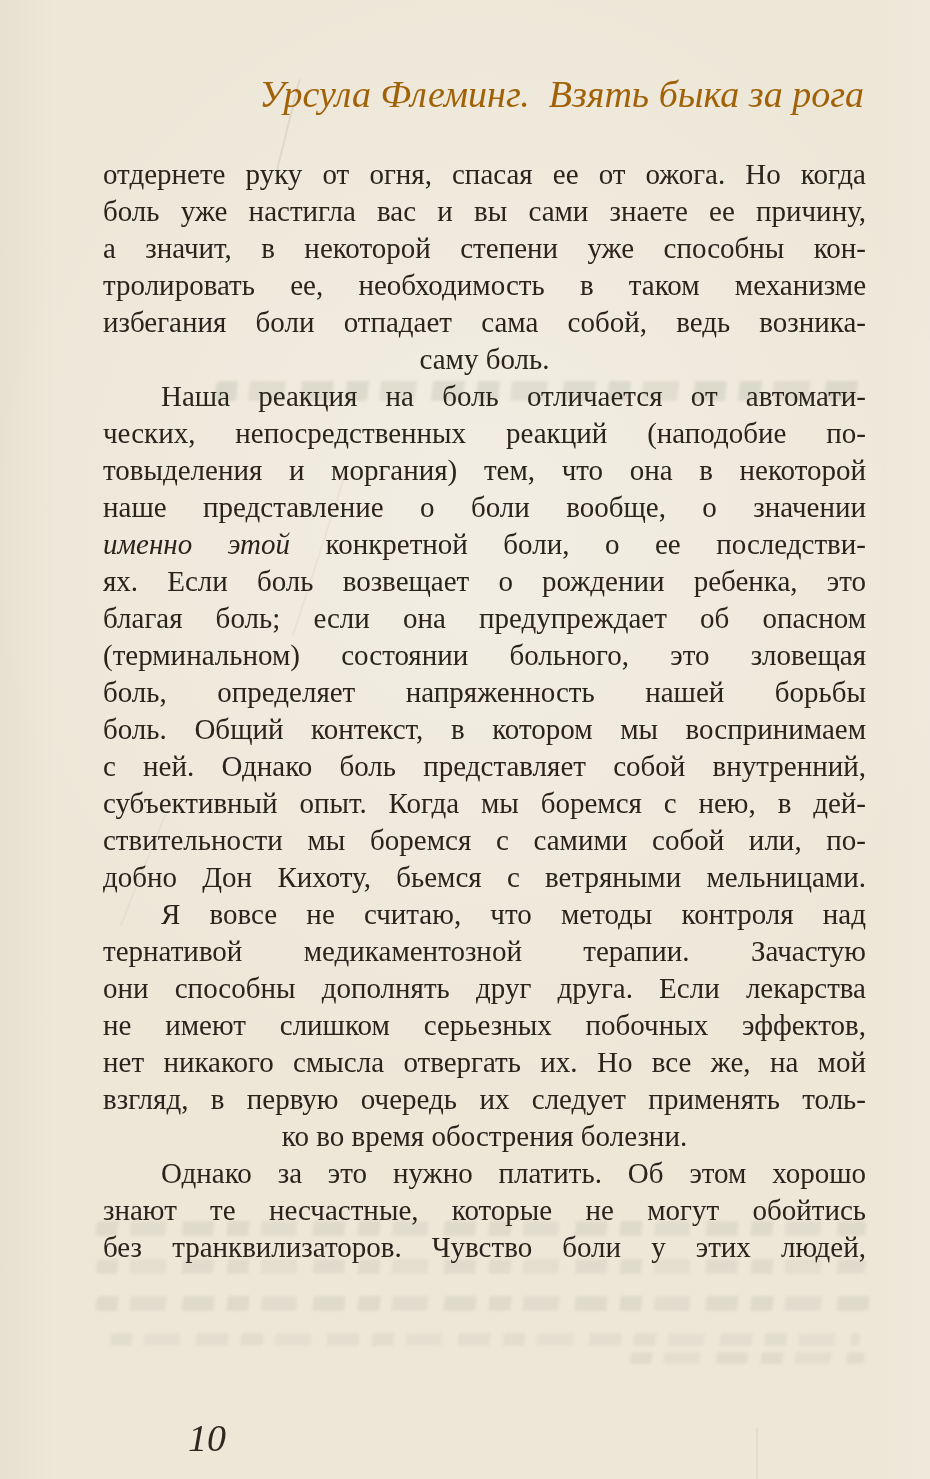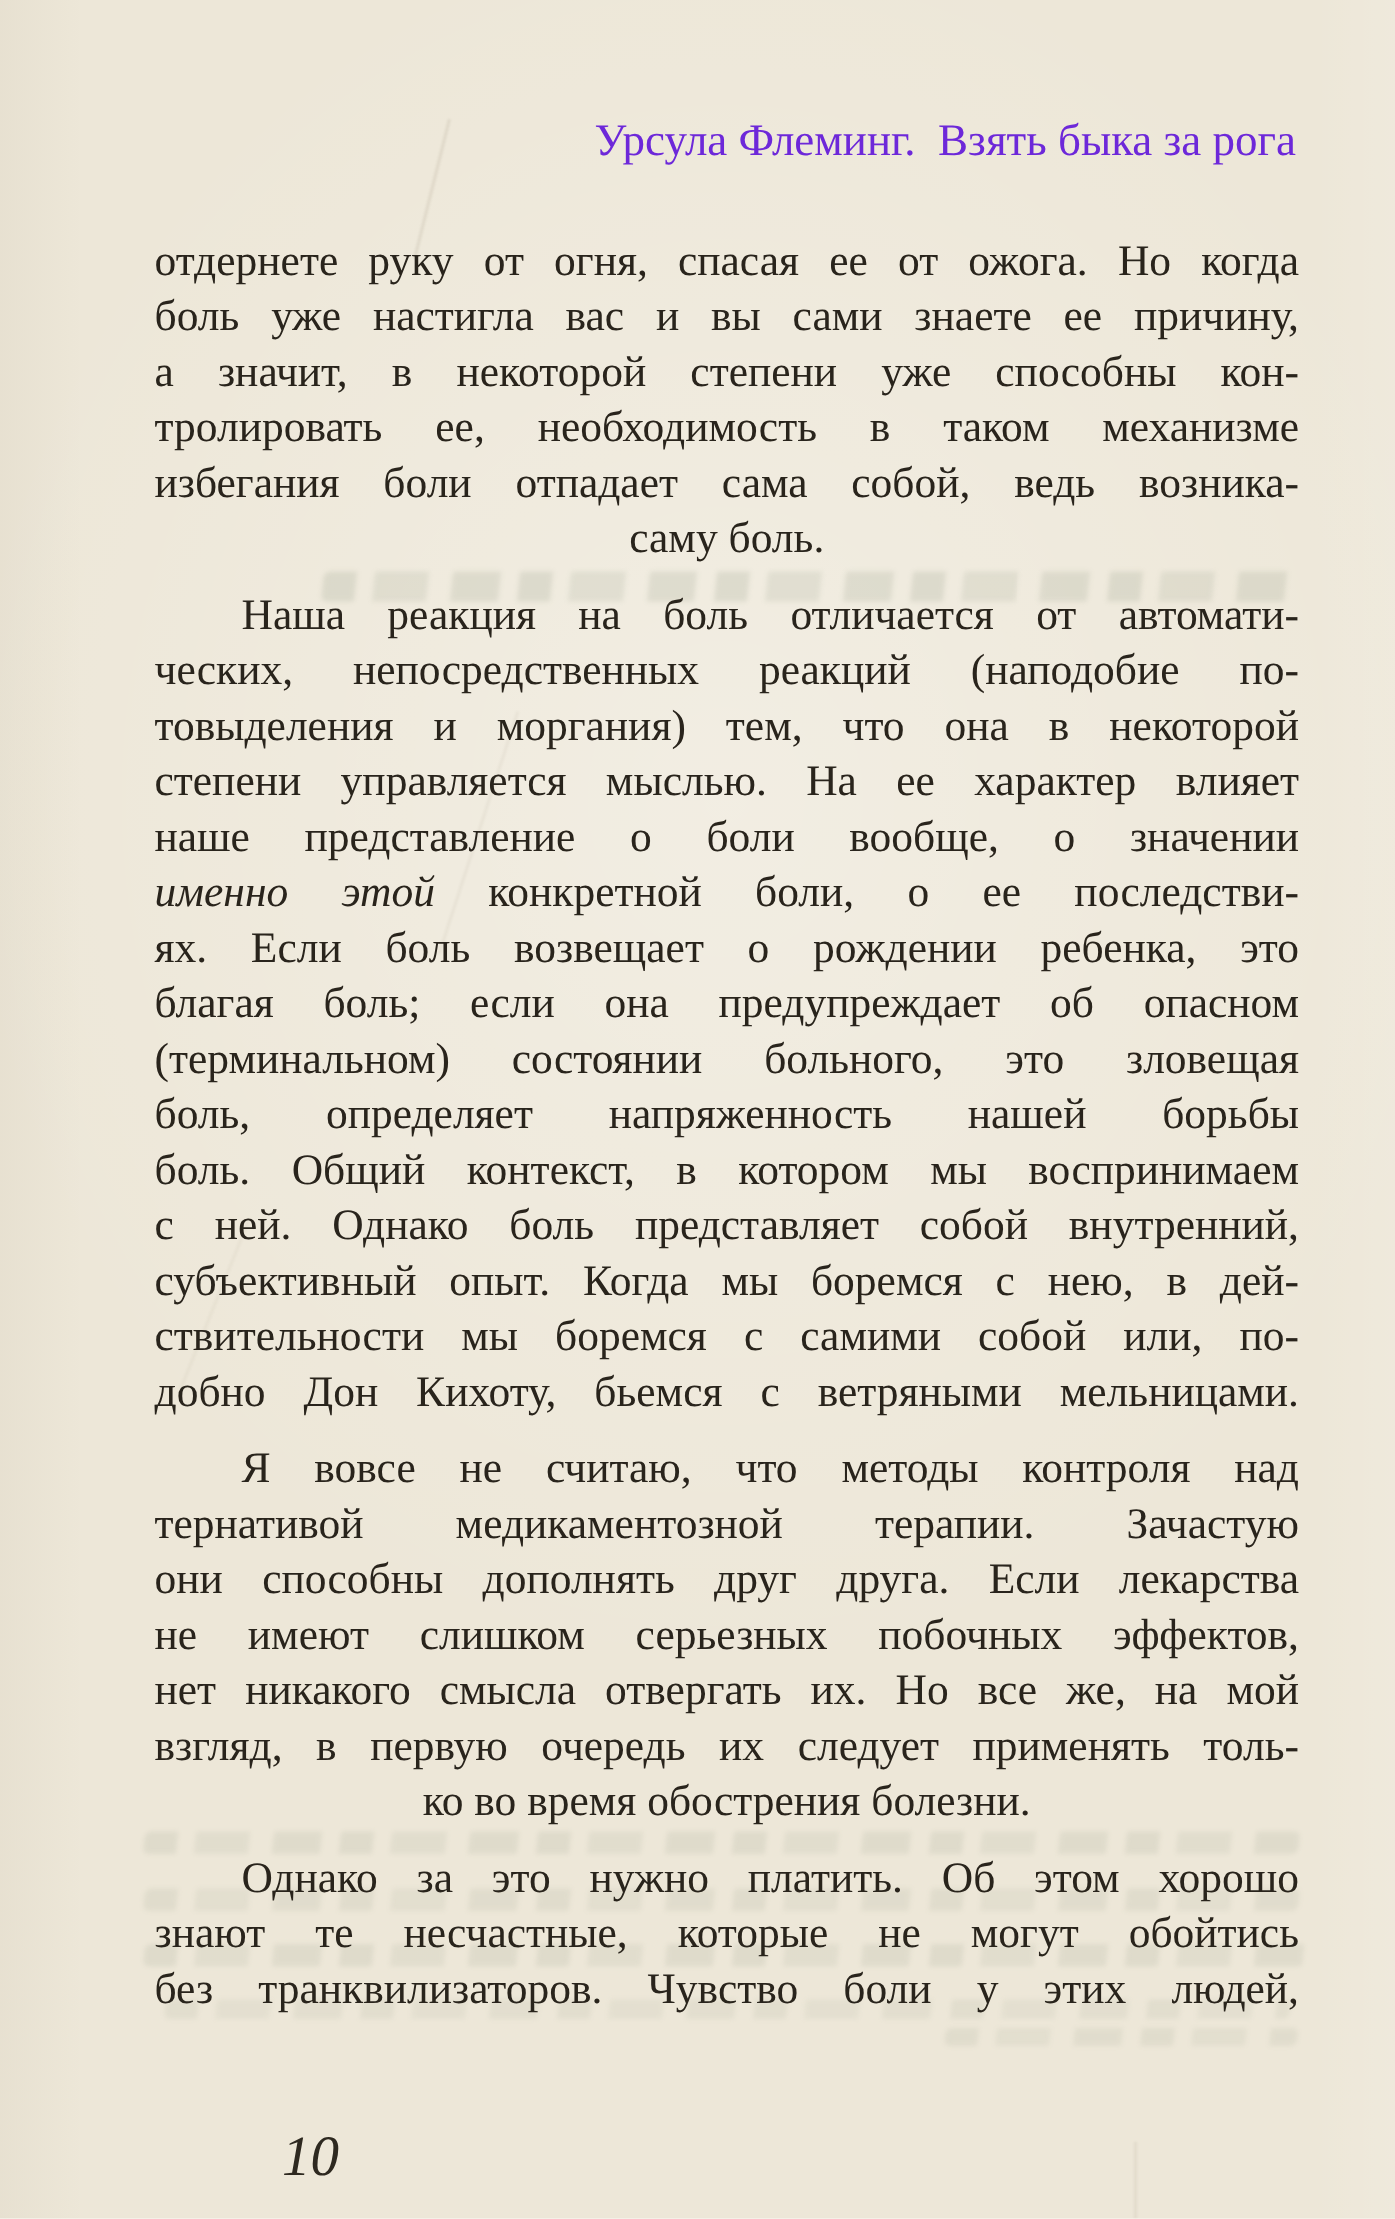--- a/index.html
+++ b/index.html
@@ -14,32 +14,32 @@
   }
   .texture{
     position:absolute;inset:0;pointer-events:none;
     background:
       radial-gradient(90% 65% at 52% 36%, rgba(255,255,255,.28), rgba(255,255,255,0) 62%),
       radial-gradient(145% 120% at 50% 50%, rgba(0,0,0,0) 68%, rgba(108,94,68,.14) 100%),
       linear-gradient(90deg, rgba(120,104,76,.05) 0%, rgba(120,104,76,0) 6%, rgba(120,104,76,0) 94%, rgba(255,255,255,.10) 100%);
   }
   .running-header{
     position:absolute;top:76px;right:66px;
-    font-size:30px;line-height:36px;
-    color:#6d28d9;white-space:pre;
+    font-style:italic;font-size:38px;line-height:36px;
+    color:#a16207;white-space:pre;
   }
   .text-block{
     position:absolute;left:103px;top:156px;width:763px;
     font-size:29px;line-height:37px;
     color:#29241c;
   }
   .para{margin:0;}
   .line{height:37px;overflow:visible;text-align:center;}
   .line.just{text-align:justify;text-align-last:justify;}
-  .para.indent .line:first-child{text-indent:58px;margin-top:14px;}
+  .para.indent .line:first-child{text-indent:58px;}
   .ital{font-style:italic;}
   .page-number{
     position:absolute;left:188px;top:1416px;
     font-style:italic;font-size:38px;color:#2e2920;
   }
   .ghost{
     position:absolute;border-radius:4px;filter:blur(1.6px);
     background:repeating-linear-gradient(90deg,
       rgba(143,152,131,.34) 0 22px, rgba(143,152,131,0) 22px 34px,
       rgba(143,152,131,.27) 34px 70px, rgba(143,152,131,0) 70px 86px,
@@ -78,21 +78,20 @@
         <div class="line just"><span>боль уже настигла вас и вы сами знаете ее причину,</span></div>
         <div class="line just"><span>а значит, в некоторой степени уже способны кон-</span></div>
         <div class="line just"><span>тролировать ее, необходимость в таком механизме</span></div>
         <div class="line just"><span>избегания боли отпадает сама собой, ведь возника-</span></div>
         <div class="line"><span>саму боль.</span></div>
       </div>
       <div class="para indent">
         <div class="line just"><span>Наша реакция на боль отличается от автомати-</span></div>
         <div class="line just"><span>ческих, непосредственных реакций (наподобие по-</span></div>
         <div class="line just"><span>товыделения и моргания) тем, что она в некоторой</span></div>
-        <div class="line just"><span>степени управляется мыслью. На ее характер влияет</span></div>
         <div class="line just"><span>наше представление о боли вообще, о значении</span></div>
         <div class="line just"><span class="ital">именно этой</span><span> конкретной боли, о ее последстви-</span></div>
         <div class="line just"><span>ях. Если боль возвещает о рождении ребенка, это</span></div>
         <div class="line just"><span>благая боль; если она предупреждает об опасном</span></div>
         <div class="line just"><span>(терминальном) состоянии больного, это зловещая</span></div>
         <div class="line just"><span>боль, определяет напряженность нашей борьбы</span></div>
         <div class="line just"><span>боль. Общий контекст, в котором мы воспринимаем</span></div>
         <div class="line just"><span>с ней. Однако боль представляет собой внутренний,</span></div>
         <div class="line just"><span>субъективный опыт. Когда мы боремся с нею, в дей-</span></div>
         <div class="line just"><span>ствительности мы боремся с самими собой или, по-</span></div>

